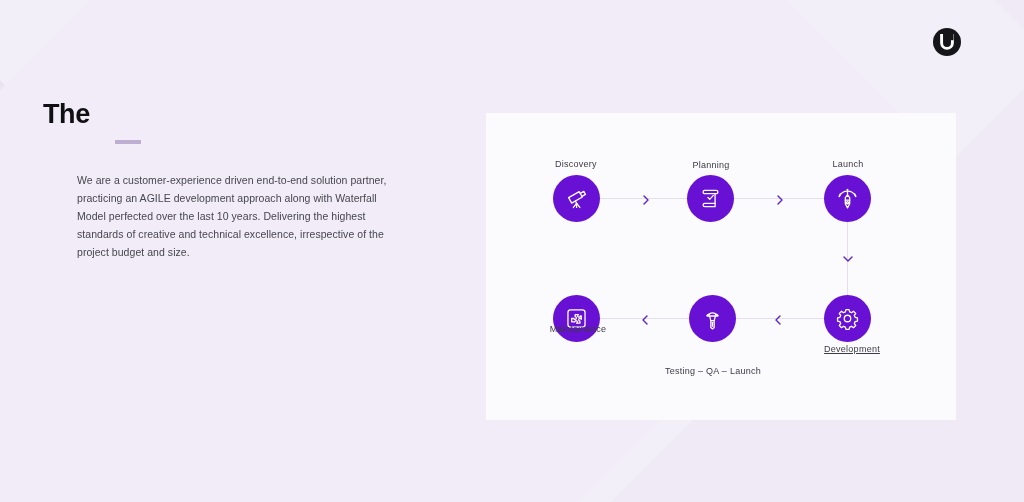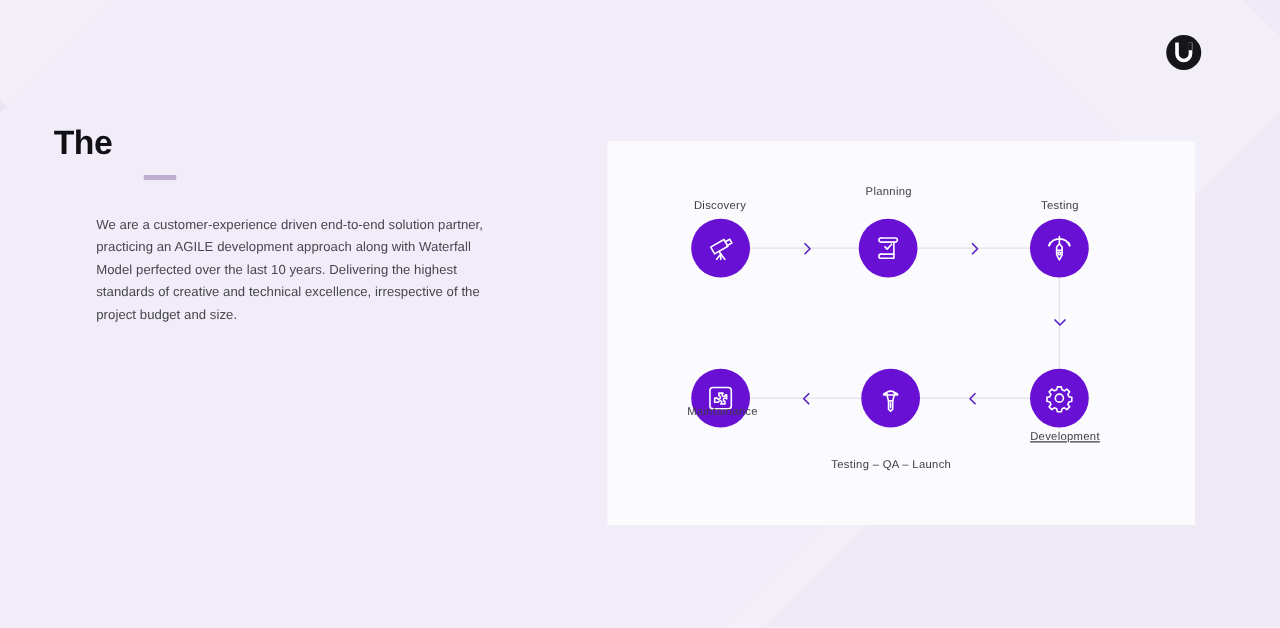--- a/index.html
+++ b/index.html
@@ -104,21 +104,21 @@
 
   
   #node-discovery    { left:553px; top:175px; }
   #node-planning     { left:687px; top:175px; }
   #node-design       { left:824px; top:175px; }
   #node-maintainance { left:553px; top:295px; }
   #node-testing      { left:689px; top:295px; }
   #node-development  { left:824px; top:295px; }
 
   #label-discovery    { left:516px; top:159px; width:120px; }
-  #label-planning     { left:651px; top:148px; width:120px; }
+  #label-planning     { left:651px; top:160px; width:120px; }
   #label-design       { left:788px; top:159px; width:120px; }
   #label-maintainance { left:518px; top:324px; width:120px; }
   #label-testing      { left:653px; top:344px; width:120px;margin-top:22px; }
   #label-development  { left:792px; top:344px; width:120px;text-decoration:underline; }
 
   
   .conn-h {
     position:absolute;
     height:1px;
     background:#e4e0ea;
@@ -272,18 +272,18 @@
     <svg width="25" height="25" viewBox="0 0 24 24">
       <g fill="none" stroke="#ffffff" stroke-width="1.25" stroke-linecap="round" stroke-linejoin="round">
         <rect x="3.8" y="3.8" width="16.4" height="16.4" rx="2.4"></rect>
         <path d="M7.4 12.0 h2.0 a1.3 1.3 0 1 0 1.3 -1.8 v-2.0 h3.2 a1.3 1.3 0 1 0 1.8 1.3 h0.9 v3.2 a1.3 1.3 0 1 0 -1.3 1.8 v2.0 h-3.2 a1.3 1.3 0 1 0 -1.8 -1.3 h-2.9 Z"></path>
       </g>
     </svg>
   </div>
 
   <div class="node-label" id="label-discovery">Discovery</div>
   <div class="node-label" id="label-planning">Planning</div>
-  <div class="node-label" id="label-design">Testing</div>
+  <div class="node-label" id="label-design">Launch</div>
   <div class="node-label" id="label-development">Development</div>
   <div class="node-label" id="label-testing">Testing – QA – Launch</div>
   <div class="node-label" id="label-maintainance">Maintainance</div>
 
 </div>
 
 </body></html>

